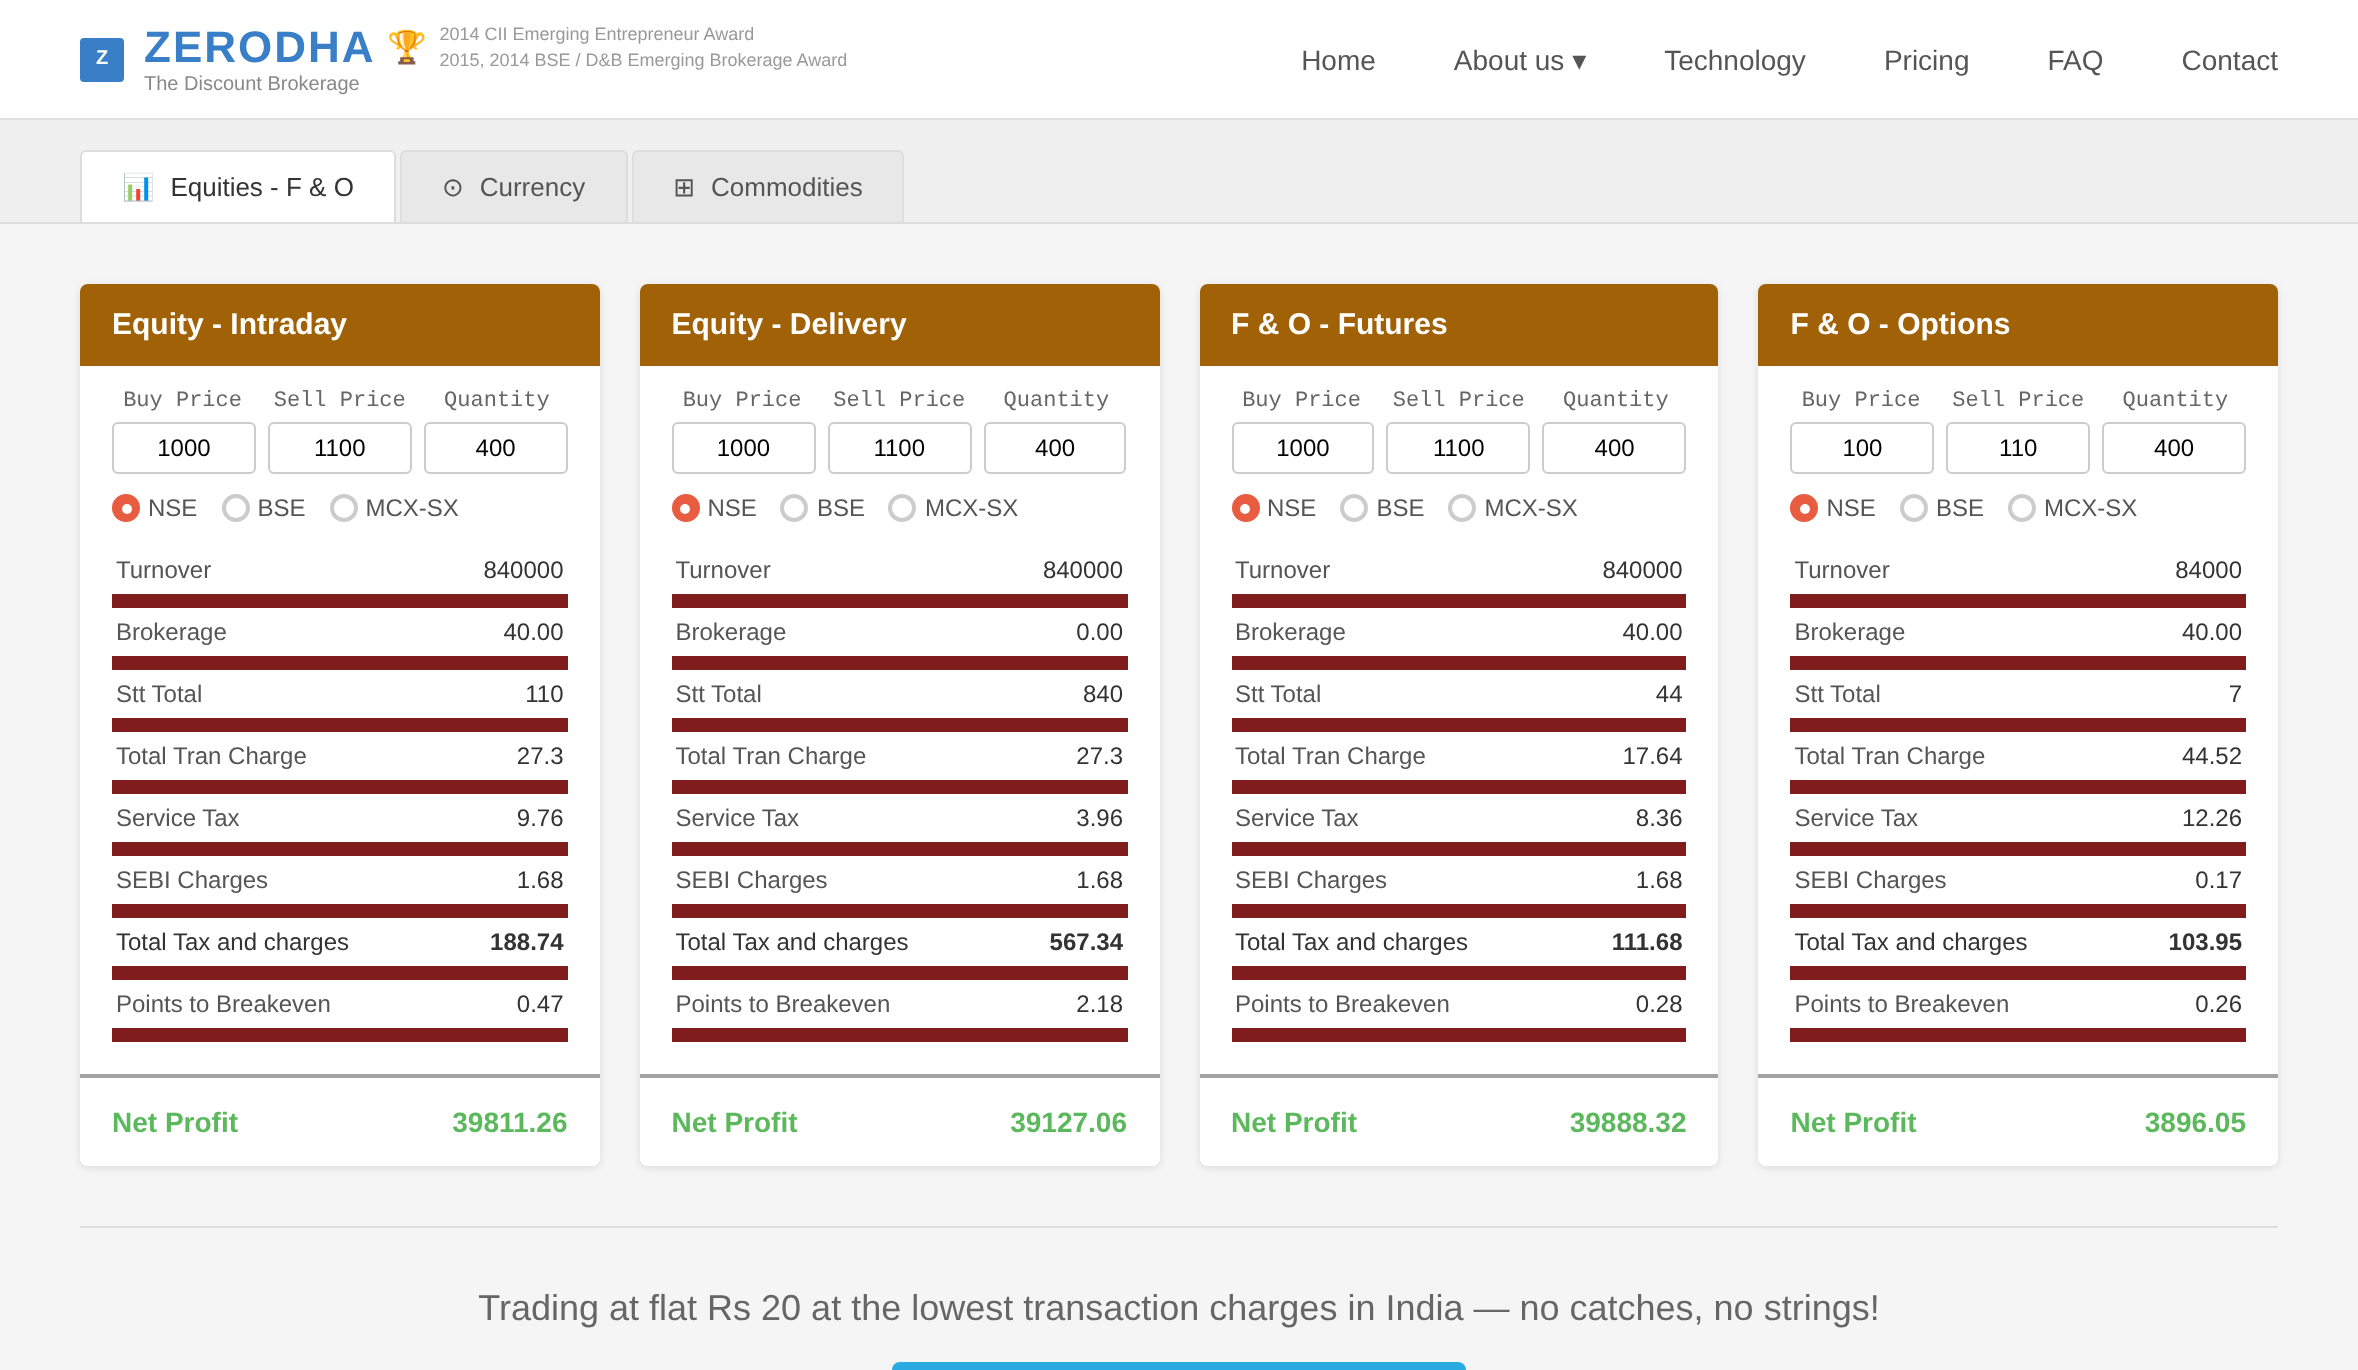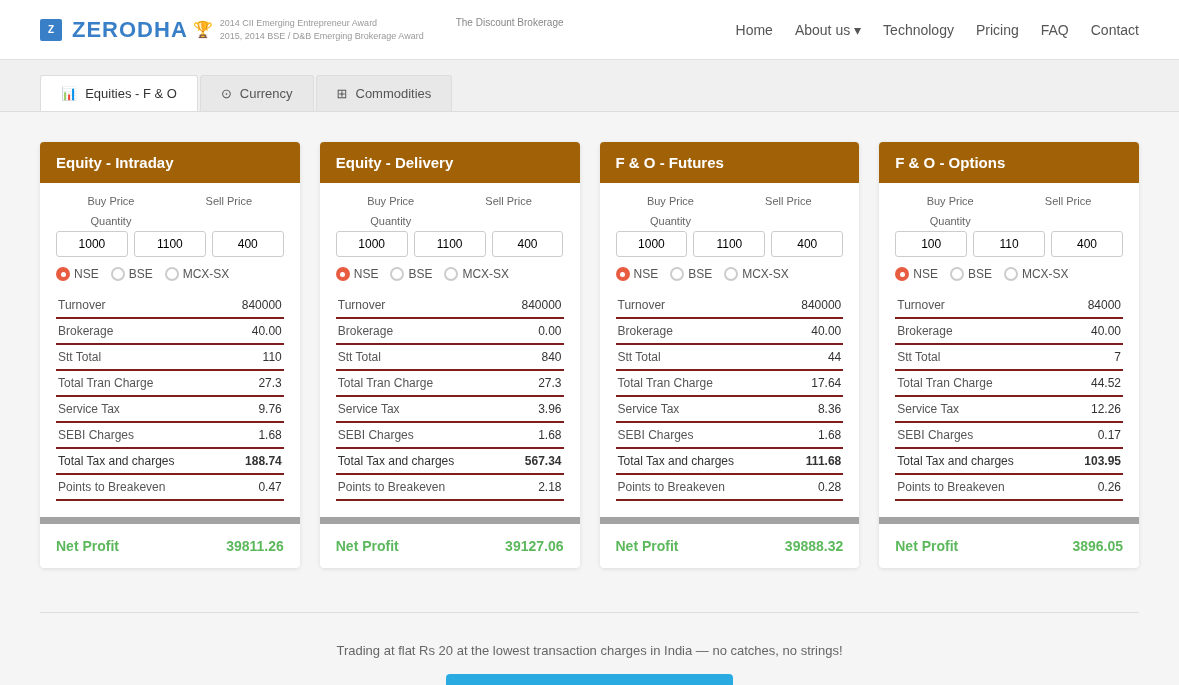--- a/index.html
+++ b/index.html
@@ -1,73 +1,73 @@
 <!DOCTYPE html>
 <html><head>
   <meta charset="utf-8">
   <style>
     * { box-sizing: border-box; margin: 0; padding: 0; }
     body { font-family: 'Segoe UI', Arial, sans-serif; background: #f5f5f5; color: #333; font-size: 13px; }
 
     
     .header { background: #fff; border-bottom: 1px solid #e0e0e0; padding: 0 40px; display: flex; align-items: center; justify-content: space-between; height: 60px; }
     .logo-area { display: flex; align-items: center; gap: 10px; }
-    .logo-text { display: flex; flex-direction: row; gap: 32px; }
+    .logo-text { display: flex; flex-direction: column; }
     .logo-brand { font-size: 22px; font-weight: 700; color: #387fc7; letter-spacing: 1px; display: flex; align-items: center; gap: 4px; }
     .logo-tagline { font-size: 10px; color: #888; }
     .logo-awards { font-size: 9px; color: #999; line-height: 1.4; }
     .logo-icon { width: 22px; height: 22px; background: #387fc7; border-radius: 2px; display: inline-flex; align-items: center; justify-content: center; color: #fff; font-size: 10px; font-weight: bold; }
     .trophy-icon { color: #e8a020; font-size: 16px; }
-    .nav { display: flex; align-items: center; gap: 22px; }
+    .nav { display: flex; align-items: center; gap: 39px; }
     .nav a { text-decoration: none; color: #555; font-size: 14px; }
 
     
     .tabs-section { background: #f0f0f0; padding: 15px 40px 0; border-bottom: 1px solid #ddd; }
     .tabs { display: flex; gap: 0; }
     .tab { padding: 10px 20px; cursor: pointer; font-size: 13px; display: flex; align-items: center; gap: 8px; border: 1px solid #ddd; background: #e8e8e8; color: #555; border-bottom: none; margin-right: 2px; border-radius: 3px 3px 0 0; }
     .tab.active { background: #fff; color: #333; font-weight: 500; }
 
     
     .main { padding: 30px 40px; background: #f5f5f5; min-height: 500px; }
     .cards-grid { display: grid; grid-template-columns: repeat(4, 1fr); gap: 20px; max-width: 1100px; margin: 0 auto; }
 
     
     .card { background: #fff; border-radius: 4px; box-shadow: 0 1px 4px rgba(0,0,0,0.1); overflow: hidden; }
     .card-header { background: #a16207; color: #fff; padding: 12px 16px; font-size: 15px; font-weight: 600; }
     .card-body { padding: 12px 16px; }
 
     
-    .input-labels { display: grid; grid-template-columns: 1fr 1fr; gap: 8px; margin-bottom: 4px; }
+    .input-labels { display: grid; grid-template-columns: 1fr 1fr 1fr; gap: 8px; margin-bottom: 4px; font-family: Liberation Mono, monospace; }
     .input-label { font-size: 11px; color: #666; text-align: center; }
     .input-row { display: grid; grid-template-columns: 1fr 1fr 1fr; gap: 6px; margin-bottom: 10px; }
     .price-input { border: 1px solid #ccc; border-radius: 3px; padding: 5px 8px; font-size: 12px; text-align: center; width: 100%; }
 
     
     .radio-row { display: flex; gap: 12px; margin-bottom: 12px; align-items: center; }
     .radio-item { display: flex; align-items: center; gap: 4px; font-size: 12px; color: #555; cursor: pointer; }
     .radio-circle { width: 14px; height: 14px; border-radius: 50%; border: 2px solid #ccc; display: flex; align-items: center; justify-content: center; }
     .radio-circle.selected { border-color: #e85c41; background: #e85c41; }
     .radio-circle.selected::after { content: ''; width: 5px; height: 5px; border-radius: 50%; background: #fff; display: block; }
 
     
     .data-table { width: 100%; border-collapse: collapse; }
-    .data-table tr { border-bottom: 2px solid #7f1d1d; }
+    .data-table tr { border-bottom: 7px solid #7f1d1d; }
     .data-table td { padding: 5px 2px; font-size: 12px; color: #555; }
     .data-table td:last-child { text-align: right; color: #333; }
     .data-table tr.bold td { font-weight: 400; color: #333; }
     .data-table tr.bold td:last-child { font-weight: 600; margin-top: 31px; }
 
     
-    .net-profit-row { display: flex; justify-content: space-between; align-items: center; padding: 14px 16px; border-top: 7px solid #a3a3a3; margin-top: 4px; }
+    .net-profit-row { display: flex; justify-content: space-between; align-items: center; padding: 14px 16px; border-top: 2px solid #a3a3a3; margin-top: 4px; }
     .net-profit-label { color: #5cb85c; font-size: 14px; font-weight: 600; }
     .net-profit-value { color: #5cb85c; font-size: 14px; font-weight: 700; }
 
     
     .footer-section { background: #f5f5f5; padding: 30px 40px; text-align: center; }
-    .footer-tagline { font-size: 13px; color: #666; margin-bottom: 16px; }
+    .footer-tagline { font-size: 18px; color: #666; margin-bottom: 16px; }
     .cta-button { background: #29abe2; color: #fff; border: none; padding: 14px 36px; font-size: 14px; border-radius: 4px; cursor: pointer; font-weight: 500; }
 
     
     .divider { height: 1px; background: #ddd; margin: 0 40px; }
   </style>
 </head>
 <body>
 
 <header class="header">
   <div class="logo-area">

